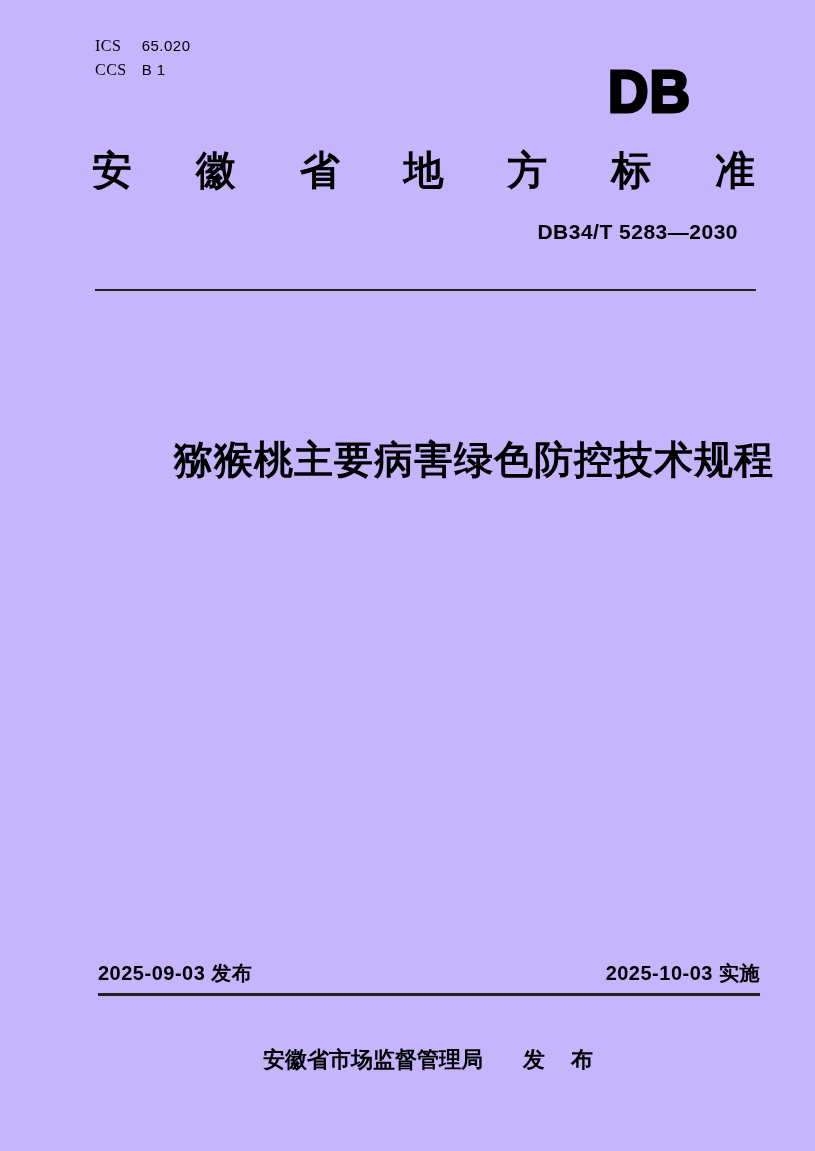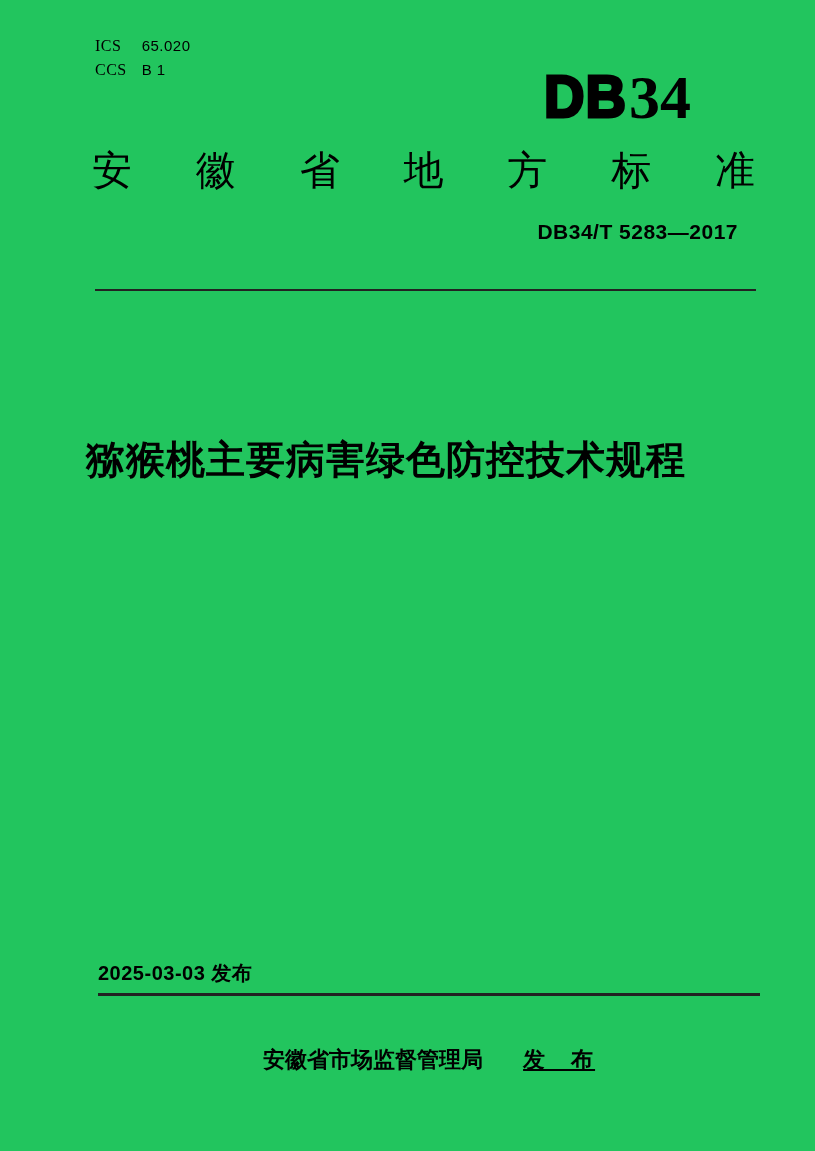--- a/index.html
+++ b/index.html
@@ -1,21 +1,21 @@
 <!DOCTYPE html>
 <html><head>
 <meta charset="utf-8">
 <style>
   html, body { margin: 0; padding: 0; background: #e8e8e8; }
   .page {
     position: relative;
     width: 815px;
     height: 1151px;
     margin: 0 auto;
-    background: #22c55e;
+    background: #c4b5fd;
     color: #000000;
     font-family: "Liberation Sans", sans-serif;
     overflow: hidden;
   }
 
   
   .ics-block {
     position: absolute;
     left: 95px;
     top: 34px;
@@ -57,21 +57,21 @@
     margin-left: 2px;
   }
 
   
   .std-name {
     position: absolute;
     left: 92px;
     top: 146px;
     width: 663px;
     font-size: 40px;
-    font-weight: 400;
+    font-weight: 700;
     text-align: justify;
     text-align-last: justify;
     white-space: nowrap;
     line-height: 1.2;
   }
 
   
   .std-code {
     position: absolute;
     top: 220px;
@@ -87,24 +87,24 @@
     left: 95px;
     top: 289px;
     width: 661px;
     height: 2px;
     background: #222222;
   }
 
   
   .title-cn {
     position: absolute;
-    left: 86px;
+    left: 114px;
     top: 433px;
     width: 660px;
-    text-align: left;
+    text-align: right;
     font-size: 39px;
     font-weight: 700;
     letter-spacing: 1px;
     white-space: nowrap;
   }
 
   
   .title-en {
     position: absolute;
     left: 60px;
@@ -142,54 +142,54 @@
   .publisher {
     position: absolute;
     left: 99px;
     top: 1045px;
     width: 660px;
     text-align: center;
     font-size: 22px;
     font-weight: 700;
     white-space: nowrap;
   }
-  .publisher .issued-label { margin-left: 34px; letter-spacing: 2px; text-decoration: underline; }
+  .publisher .issued-label { margin-left: 34px; letter-spacing: 2px; }
 </style>
 </head>
 <body>
 
 <div class="page">
 
   <div class="ics-block">
     <div class="ics-row">
       <span class="ics-label">ICS</span>
       <span class="ics-value">65.020</span>
     </div>
     <div class="ics-row">
       <span class="ics-label">CCS</span>
       <span class="ics-value">B 1</span>
     </div>
   </div>
 
   <div class="logo">
     <span class="logo-db">DB</span>
-    <span class="logo-num">34</span>
   </div>
 
   <div class="std-name">安 徽 省 地 方 标 准</div>
 
-  <div class="std-code">DB34/T 5283—2017</div>
+  <div class="std-code">DB34/T 5283—2030</div>
 
   <div class="rule-thin"></div>
 
   <div class="title-cn">猕猴桃主要病害绿色防控技术规程</div>
 
 
   <div class="dates">
-    <span>2025-03-03 发布</span>
+    <span>2025-09-03 发布</span>
+    <span>2025-10-03 实施</span>
   </div>
 
   <div class="rule-thick"></div>
 
   <div class="publisher">
     <span>安徽省市场监督管理局</span>
     <span class="issued-label">发　布</span>
   </div>
 
 </div>

